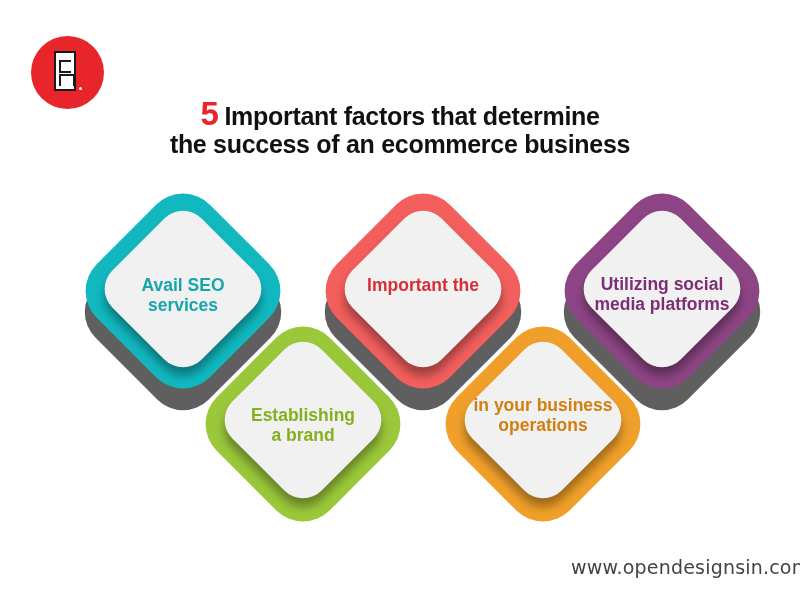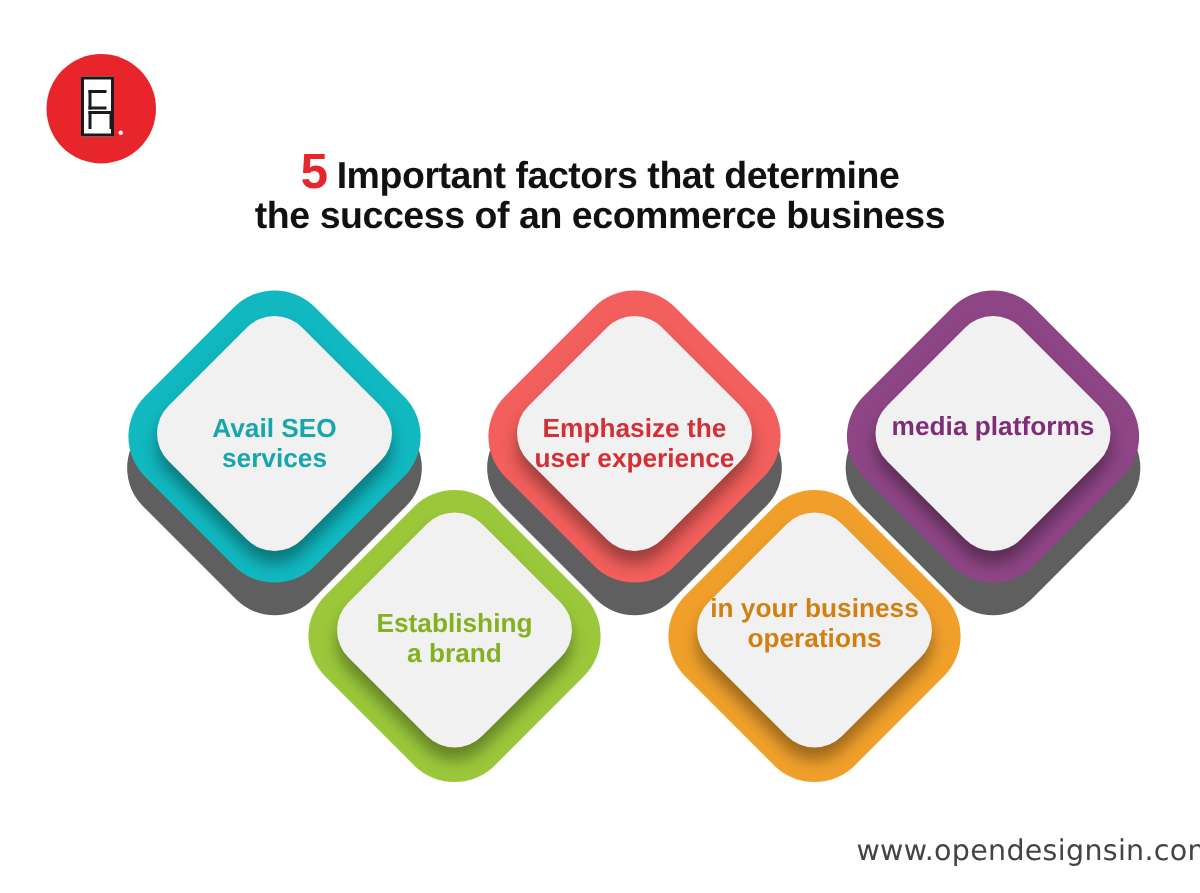--- a/index.html
+++ b/index.html
@@ -99,24 +99,24 @@
   <div class="ring" id="ring-4" style="left: 463px; top: 344px; background: rgb(240, 160, 42);"></div>
 
   <div class="card" style="left:240px; top:357px;"></div>
   <div class="card" style="left:480px; top:357px;"></div>
 
   <div class="label" id="label-0" style="left: 93px; top: 275px; color: rgb(22, 166, 173);">
     <div>Avail SEO</div>
     <div>services</div>
   </div>
   <div class="label" id="label-1" style="left: 333px; top: 275px; color: rgb(212, 47, 54);">
-    <div>Emphasize the</div>
-    <div>user experience</div>
+    <div>Important the</div>
   </div>
   <div class="label" id="label-2" style="left: 572px; top: 274px; color: rgb(126, 45, 119);">
+    <div>Utilizing social</div>
     <div>media platforms</div>
   </div>
   <div class="label" id="label-3" style="left: 213px; top: 405px; color: rgb(133, 176, 32); text-align: center;">
     <div>Establishing</div>
     <div>a brand</div>
   </div>
   <div class="label" id="label-4" style="left: 453px; top: 395px; color: rgb(210, 127, 18);">
     <div>in your business</div>
     <div>operations</div>
   </div>

